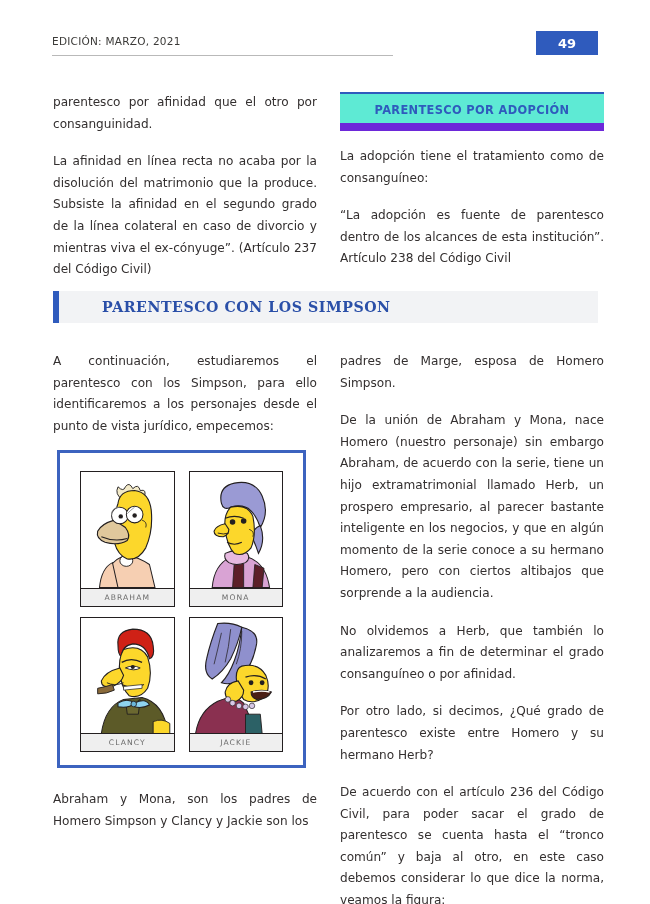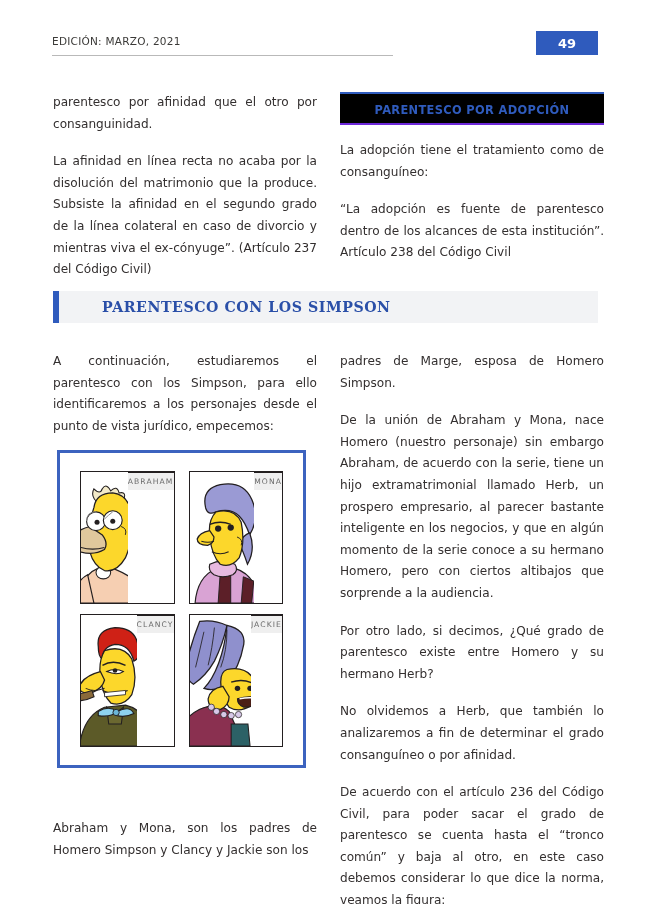--- a/index.html
+++ b/index.html
@@ -95,22 +95,22 @@
     text-align: justify;
     margin: 0 0 16px 0;
     color: #332f2f;
     hyphens: manual;
   }
   .body-text:last-child { margin-bottom: 0; }
 
   
   .rule-heading {
     border-top: 2px solid #2f5bbd;
-    border-bottom: 2px solid #6d28d9;
-    background: #000000;
+    border-bottom: 8px solid #6d28d9;
+    background: #5eead4;
     text-align: center;
     padding: 5px 0 5px;
     margin: 0 0 15px 0;
   }
   .rule-heading-text {
     font-size: 11.4px;
     font-weight: bold;
     color: #2f5bbd;
     letter-spacing: 0.35px;
   }
@@ -159,20 +159,21 @@
     display: grid;
     grid-template-columns: 1fr 1fr;
     grid-template-rows: 1fr 1fr;
     column-gap: 14px;
     row-gap: 10px;
     padding: 18px 20px;
     box-sizing: border-box;
   }
   .card {
     display: flex;
+    flex-direction: column;
     border: 1.6px solid #231f20;
     box-sizing: border-box;
     background: #ffffff;
   }
   .card-art {
     flex: 1 1 auto;
     position: relative;
     overflow: hidden;
     background: #ffffff;
   }
@@ -189,21 +190,20 @@
     letter-spacing: 1.1px;
     color: #6a6a6a;
   }
 
   
   .below-figure {
     position: absolute;
     left: 53px;
     top: 789px;
     width: 264px;
-    margin-top: 29px;
   }
 </style>
 </head>
 <body>
 
 <div class="page">
 
   <div class="runhead">
     <div class="runhead-edition">EDICIÓN: MARZO, 2021</div>
     <div class="runhead-rule"></div>
@@ -337,18 +337,18 @@
     </div>
   </div>
 
   <div class="below-figure">
     <p class="body-text">Abraham y Mona, son los padres de Homero Simpson y Clancy y Jackie son los</p>
   </div>
 
   <div class="col col-right" style="top:351px;">
     <p class="body-text">padres de Marge, esposa de Homero Simpson.</p>
     <p class="body-text">De la unión de Abraham y Mona, nace Homero (nuestro personaje) sin embargo Abraham, de acuerdo con la serie, tiene un hijo extramatrimonial llamado Herb, un prospero empresario, al parecer bastante inteligente en los negocios, y que en algún momento de la serie conoce a su hermano Homero, pero con ciertos altibajos que sorprende a la audiencia.</p>
+    <p class="body-text">No olvidemos a Herb, que también lo analizaremos a fin de determinar el grado consanguíneo o por afinidad.</p>
     <p class="body-text">Por otro lado, si decimos, ¿Qué grado de parentesco existe entre Homero y su hermano Herb?</p>
-    <p class="body-text">No olvidemos a Herb, que también lo analizaremos a fin de determinar el grado consanguíneo o por afinidad.</p>
     <p class="body-text">De acuerdo con el artículo 236 del Código Civil, para poder sacar el grado de parentesco se cuenta hasta el “tronco común” y baja al otro, en este caso debemos considerar lo que dice la norma, veamos la figura:</p>
   </div>
 
 </div>
 
 </body></html>

